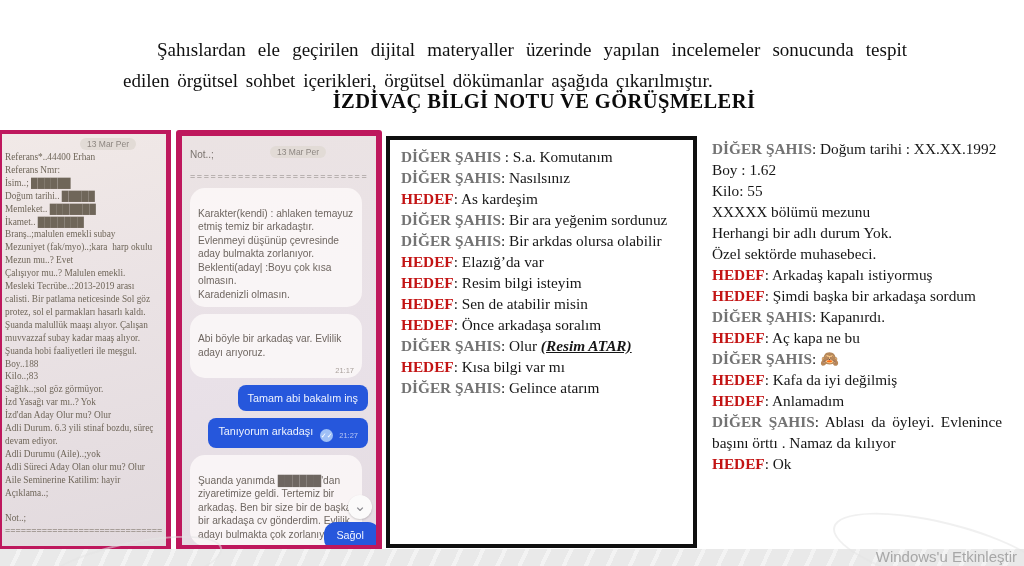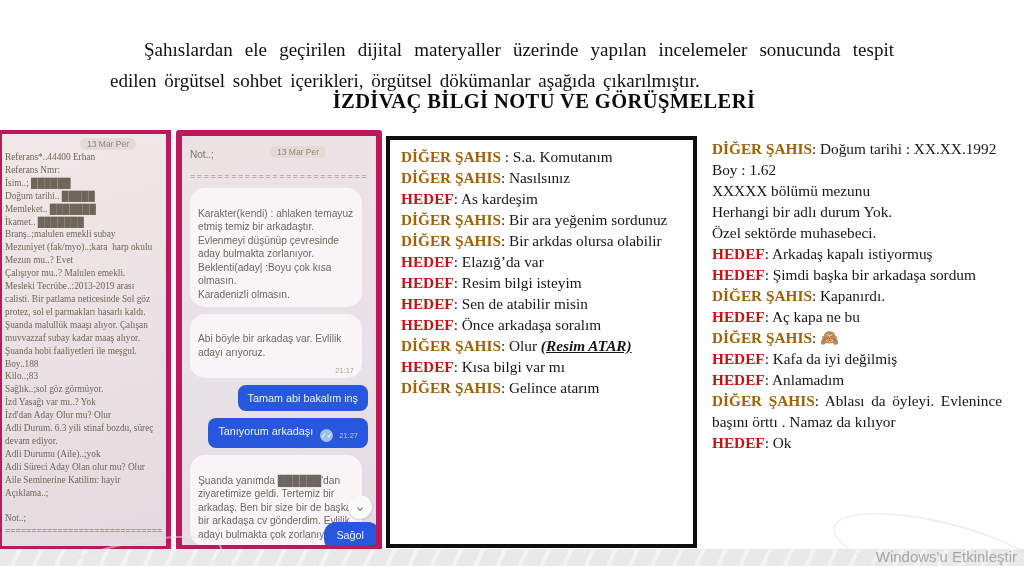--- a/index.html
+++ b/index.html
@@ -1,20 +1,20 @@
 <!DOCTYPE html>
 <html><head>
 <meta charset="utf-8">
 <style>
   html,body{margin:0;padding:0;}
   body{width:1024px;height:566px;position:relative;overflow:hidden;background:#ffffff;
        font-family:"Liberation Serif", serif;}
 
   
-  .intro{position:absolute;left:110px;top:16px;width:784px;font-size:19px;line-height:1.62;
+  .intro{position:absolute;left:123px;top:16px;width:784px;font-size:19px;line-height:1.62;
          color:#101010;text-align:justify;text-indent:34px;word-spacing:3px;}
   .doc-title{position:absolute;left:0;top:90px;width:1024px;text-align:center;
              font-size:20.5px;font-weight:bold;letter-spacing:.4px;color:#0b0b0b;margin-left:32px;}
 
   
   .band{position:absolute;left:0;bottom:0;width:1024px;height:17px;background:#e9e9e9;
         background-image:repeating-linear-gradient(115deg,#e9e9e9 0 16px,#f3f3f3 16px 20px);}
   .streak{position:absolute;border:2px solid #e3e3e3;border-radius:50%;opacity:.55;}
   .s1{left:40px;bottom:-26px;width:180px;height:46px;transform:rotate(-12deg);}
   .s2{right:-30px;bottom:-20px;width:220px;height:60px;transform:rotate(14deg);}
@@ -57,21 +57,21 @@
   .sendclip{position:absolute;right:-4px;bottom:-6px;background:#2257e8;color:#eef3ff;
             font-size:10.8px;border-radius:12px;padding:7px 16px 10px 12px;filter:blur(.28px);margin-left:45px;}
   .scrollbtn{position:absolute;right:4px;bottom:26px;width:24px;height:24px;border-radius:50%;
              background:#fbfafa;color:#8b8b90;font-size:15px;line-height:21px;text-align:center;
              box-shadow:0 1px 2px rgba(0,0,0,.18);}
 
   
   .trans{width:100%;height:100%;background:#ffffff;box-sizing:border-box;padding:6px 10px 0 11px;overflow:hidden;}
   .entry{font-size:15.3px;line-height:21px;text-align:justify;color:#161616;}
   .lbl{font-weight:bold;}
-  .g{color:#a16207;}
+  .g{color:#737373;}
   .r{color:#c31414;}
   .emx{font-weight:bold;font-style:italic;text-decoration:underline;}
 </style>
 </head>
 <body>
 
 <p class="intro">Şahıslardan ele geçirilen dijital materyaller üzerinde yapılan incelemeler sonucunda tespit edilen örgütsel sohbet içerikleri, örgütsel dökümanlar aşağıda çıkarılmıştır.</p>
 <div class="doc-title">İZDİVAÇ BİLGİ NOTU VE GÖRÜŞMELERİ</div>
 
 <div class="frame p1">
@@ -160,20 +160,21 @@
     <div class="entry"><span class="lbl g">DİĞER ŞAHIS</span><span>: </span><span>Olur </span><span class="emx">(Resim ATAR)</span></div>
     <div class="entry"><span class="lbl r">HEDEF</span><span>: </span><span>Kısa bilgi var mı</span></div>
     <div class="entry"><span class="lbl g">DİĞER ŞAHIS</span><span>: </span><span>Gelince atarım</span></div>
   </div>
 </div>
 
 <div class="frame p4">
   <div class="trans">
     <div class="entry"><span class="lbl g">DİĞER ŞAHIS</span><span>: </span><span>Doğum tarihi : XX.XX.1992</span></div>
     <div class="entry"><span>Boy : 1.62</span></div>
+    <div class="entry"><span>Kilo: 55</span></div>
     <div class="entry"><span>XXXXX bölümü mezunu</span></div>
     <div class="entry"><span>Herhangi bir adlı durum Yok.</span></div>
     <div class="entry"><span>Özel sektörde muhasebeci.</span></div>
     <div class="entry"><span class="lbl r">HEDEF</span><span>: </span><span>Arkadaş kapalı istiyormuş</span></div>
     <div class="entry"><span class="lbl r">HEDEF</span><span>: </span><span>Şimdi başka bir arkadaşa sordum</span></div>
     <div class="entry"><span class="lbl g">DİĞER ŞAHIS</span><span>: </span><span>Kapanırdı.</span></div>
     <div class="entry"><span class="lbl r">HEDEF</span><span>: </span><span>Aç kapa ne bu</span></div>
     <div class="entry"><span class="lbl g">DİĞER ŞAHIS</span><span>: </span><span>🙈</span></div>
     <div class="entry"><span class="lbl r">HEDEF</span><span>: </span><span>Kafa da iyi değilmiş</span></div>
     <div class="entry"><span class="lbl r">HEDEF</span><span>: </span><span>Anlamadım</span></div>

